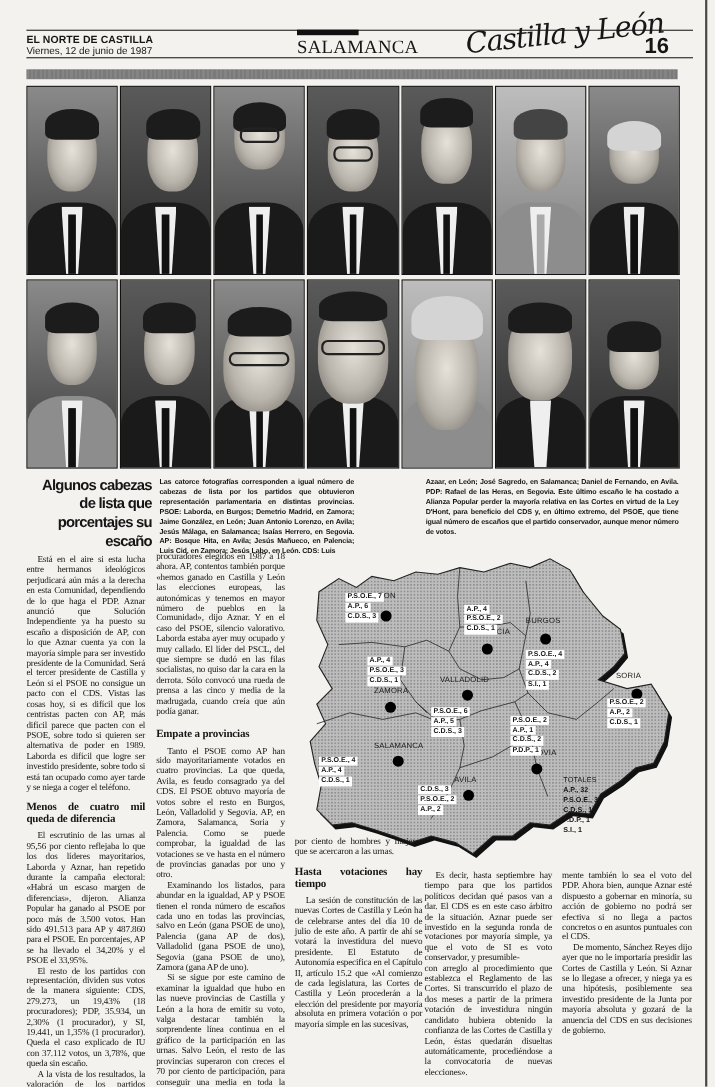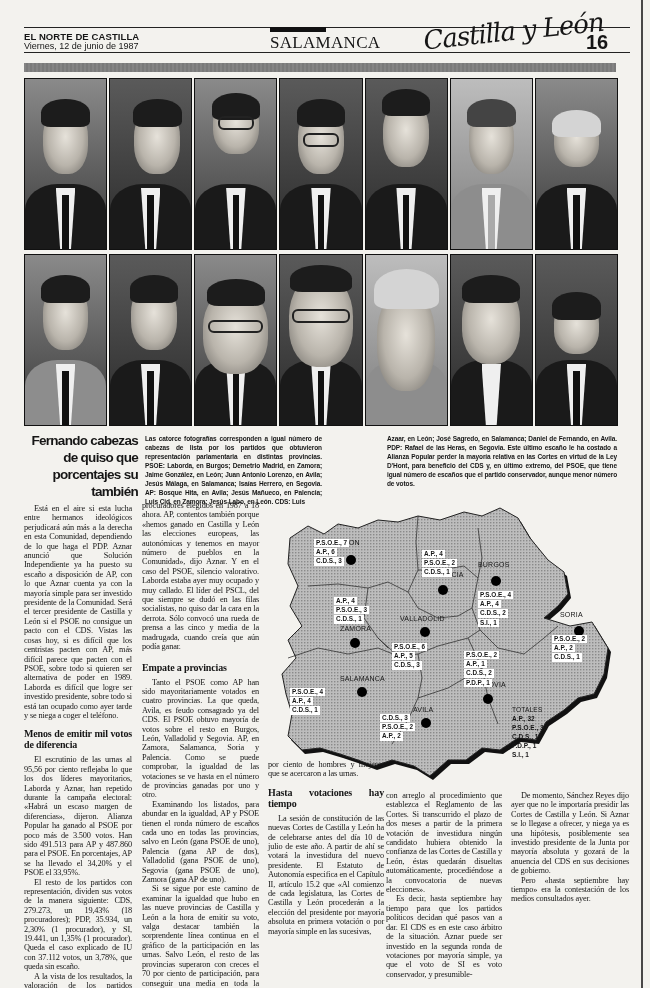--- a/index.html
+++ b/index.html
@@ -180,32 +180,32 @@
   <div class="photo">
       <div class="body"></div>
       <div class="shirt"></div>
       <div class="tie"></div>
       <div class="head" style="top:26%;height:32%"></div>
       <div class="hair" style="top:22%"></div>
     </div>
 </div>
 
 <div class="abs headline">
-  <div>Fernando cabezas</div>
-  <div>de quiso que</div>
+  <div>Algunos cabezas</div>
+  <div>de lista que</div>
   <div>porcentajes su</div>
-  <div>también</div>
+  <div>escaño</div>
 </div>
 
 <div class="abs caption c1">Las catorce fotografías corresponden a igual número de cabezas de lista por los partidos que obtuvieron representación parlamentaria en distintas provincias. PSOE: Laborda, en Burgos; Demetrio Madrid, en Zamora; Jaime González, en León; Juan Antonio Lorenzo, en Avila; Jesús Málaga, en Salamanca; Isaías Herrero, en Segovia. AP: Bosque Hita, en Avila; Jesús Mañueco, en Palencia; Luis Cid, en Zamora; Jesús Labo, en León. CDS: Luis</div>
 <div class="abs caption c2">Azaar, en León; José Sagredo, en Salamanca; Daniel de Fernando, en Avila. PDP: Rafael de las Heras, en Segovia. Este último escaño le ha costado a Alianza Popular perder la mayoría relativa en las Cortes en virtud de la Ley D'Hont, para beneficio del CDS y, en último extremo, del PSOE, que tiene igual número de escaños que el partido conservador, aunque menor número de votos.</div>
 
 <div class="abs col col1">
   <p>Está en el aire si esta lucha entre hermanos ideológicos perjudicará aún más a la derecha en esta Comunidad, dependiendo de lo que haga el PDP. Aznar anunció que Solución Independiente ya ha puesto su escaño a disposición de AP, con lo que Aznar cuenta ya con la mayoría simple para ser investido presidente de la Comunidad. Será el tercer presidente de Castilla y León si el PSOE no consigue un pacto con el CDS. Vistas las cosas hoy, si es difícil que los centristas pacten con AP, más difícil parece que pacten con el PSOE, sobre todo si quieren ser alternativa de poder en 1989. Laborda es difícil que logre ser investido presidente, sobre todo si está tan ocupado como ayer tarde y se niega a coger el teléfono.</p>
-  <h3>Menos de emitir mil votos de diferencia</h3>
+  <h3>Menos de cuatro mil queda de diferencia</h3>
   <p>El escrutinio de las urnas al 95,56 por ciento reflejaba lo que los dos líderes mayoritarios, Laborda y Aznar, han repetido durante la campaña electoral: «Habrá un escaso margen de diferencias», dijeron. Alianza Popular ha ganado al PSOE por poco más de 3.500 votos. Han sido 491.513 para AP y 487.860 para el PSOE. En porcentajes, AP se ha llevado el 34,20% y el PSOE el 33,95%.</p>
   <p>El resto de los partidos con representación, dividen sus votos de la manera siguiente: CDS, 279.273, un 19,43% (18 procuradores); PDP, 35.934, un 2,30% (1 procurador), y SI, 19.441, un 1,35% (1 procurador). Queda el caso explicado de IU con 37.112 votos, un 3,78%, que queda sin escaño.</p>
   <p>A la vista de los resultados, la valoración de los partidos políticos fue la que cabía de esperarse. El CDS mostró su satisfacción, lógica porque ha pasado de 2</p>
 </div>
 
 <div class="abs col col2">
   <p style="text-indent:0">procuradores elegidos en 1987 a 18 ahora. AP, contentos también porque «hemos ganado en Castilla y León las elecciones europeas, las autonómicas y tenemos en mayor número de pueblos en la Comunidad», dijo Aznar. Y en el caso del PSOE, silencio valorativo. Laborda estaba ayer muy ocupado y muy callado. El líder del PSCL, del que siempre se dudó en las filas socialistas, no quiso dar la cara en la derrota. Sólo convocó una rueda de prensa a las cinco y media de la madrugada, cuando creía que aún podía ganar.</p>
   <h3 style="margin-top:10px">Empate a provincias</h3>
   <p>Tanto el PSOE como AP han sido mayoritariamente votados en cuatro provincias. La que queda, Avila, es feudo consagrado ya del CDS. El PSOE obtuvo mayoría de votos sobre el resto en Burgos, León, Valladolid y Segovia. AP, en Zamora, Salamanca, Soria y Palencia. Como se puede comprobar, la igualdad de las votaciones se ve hasta en el número de provincias ganadas por uno y otro.</p>
   <p>Examinando los listados, para abundar en la igualdad, AP y PSOE tienen el ronda número de escaños cada uno en todas las provincias, salvo en León (gana PSOE de uno), Palencia (gana AP de dos), Valladolid (gana PSOE de uno), Segovia (gana PSOE de uno), Zamora (gana AP de uno).</p>
@@ -325,20 +325,20 @@
   <div>S.I., 1</div>
 </div>
 
 <div class="abs col col3">
   <p style="text-indent:0">por ciento de hombres y mujeres que se acercaron a las urnas.</p>
   <h3 style="margin-top:8px">Hasta votaciones hay tiempo</h3>
   <p>La sesión de constitución de las nuevas Cortes de Castilla y León ha de celebrarse antes del día 10 de julio de este año. A partir de ahí se votará la investidura del nuevo presidente. El Estatuto de Autonomía especifica en el Capítulo II, artículo 15.2 que «Al comienzo de cada legislatura, las Cortes de Castilla y León procederán a la elección del presidente por mayoría absoluta en primera votación o por mayoría simple en las sucesivas,</p>
 </div>
 
 <div class="abs col col4">
+  <p>Es decir, hasta septiembre hay tiempo para que los partidos políticos decidan qué pasos van a dar. El CDS es en este caso árbitro de la situación. Aznar puede ser investido en la segunda ronda de votaciones por mayoría simple, ya que el voto de SI es voto conservador, y presumible-</p>
   <p style="text-indent:0">con arreglo al procedimiento que establezca el Reglamento de las Cortes. Si transcurrido el plazo de dos meses a partir de la primera votación de investidura ningún candidato hubiera obtenido la confianza de las Cortes de Castilla y León, éstas quedarán disueltas automáticamente, procediéndose a la convocatoria de nuevas elecciones».</p>
-  <p>Es decir, hasta septiembre hay tiempo para que los partidos políticos decidan qué pasos van a dar. El CDS es en este caso árbitro de la situación. Aznar puede ser investido en la segunda ronda de votaciones por mayoría simple, ya que el voto de SI es voto conservador, y presumible-</p>
 </div>
 
 <div class="abs col col5">
+  <p style="text-indent:0">mente también lo sea el voto del PDP. Ahora bien, aunque Aznar esté dispuesto a gobernar en minoría, su acción de gobierno no podrá ser efectiva si no llega a pactos concretos o en asuntos puntuales con el CDS.</p>
   <p>De momento, Sánchez Reyes dijo ayer que no le importaría presidir las Cortes de Castilla y León. Si Aznar se lo llegase a ofrecer, y niega ya es una hipótesis, posiblemente sea investido presidente de la Junta por mayoría absoluta y gozará de la anuencia del CDS en sus decisiones de gobierno.</p>
-  <p>Pero «hasta septiembre hay tiempo» era la contestación de los medios consultados ayer.</p>
 </div>
 
 </body></html>

